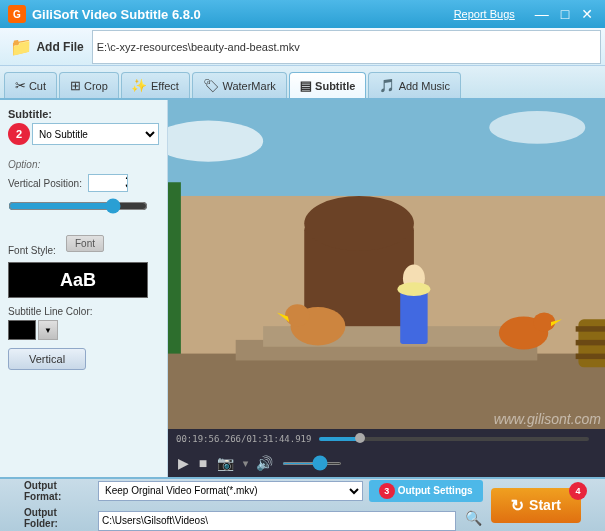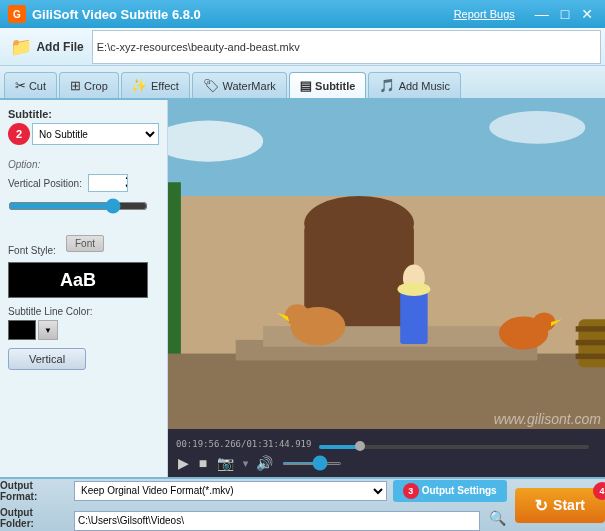--- a/index.html
+++ b/index.html
@@ -253,21 +253,21 @@
       position: absolute;
       inset: 0;
       background: 
         radial-gradient(ellipse at 20% 60%, #8B4513 0%, transparent 30%),
         radial-gradient(ellipse at 80% 70%, #6B4226 0%, transparent 25%),
         radial-gradient(ellipse at 50% 40%, rgba(200,160,80,0.3) 0%, transparent 50%);
     }
     .video-time-bar {
       background: #2a2a3a;
       height: 20px;
-      display: flex; align-items: flex-end;
+      display: flex; align-items: center;
       padding: 0 8px;
       color: #aaa;
       font-size: 9px;
       font-family: monospace;
     }
     .time-progress {
       flex: 1;
       height: 4px;
       background: #444;
       margin: 0 8px;
@@ -305,21 +305,21 @@
       accent-color: #2a9fd4;
     }
 
     
     .bottom-bar {
       height: 54px;
       background: linear-gradient(to bottom, #c8dce8, #b0ccdc);
       border-top: 2px solid #7ab8d8;
       display: flex;
       align-items: center;
-      padding: 4px 0;
+      padding: 4px 24px;
       gap: 8px;
     }
     .output-format-section {
       display: flex; flex-direction: column; gap: 3px;
       flex: 1;
     }
     .output-row {
       display: flex; align-items: center; gap: 6px;
     }
     .output-label {

